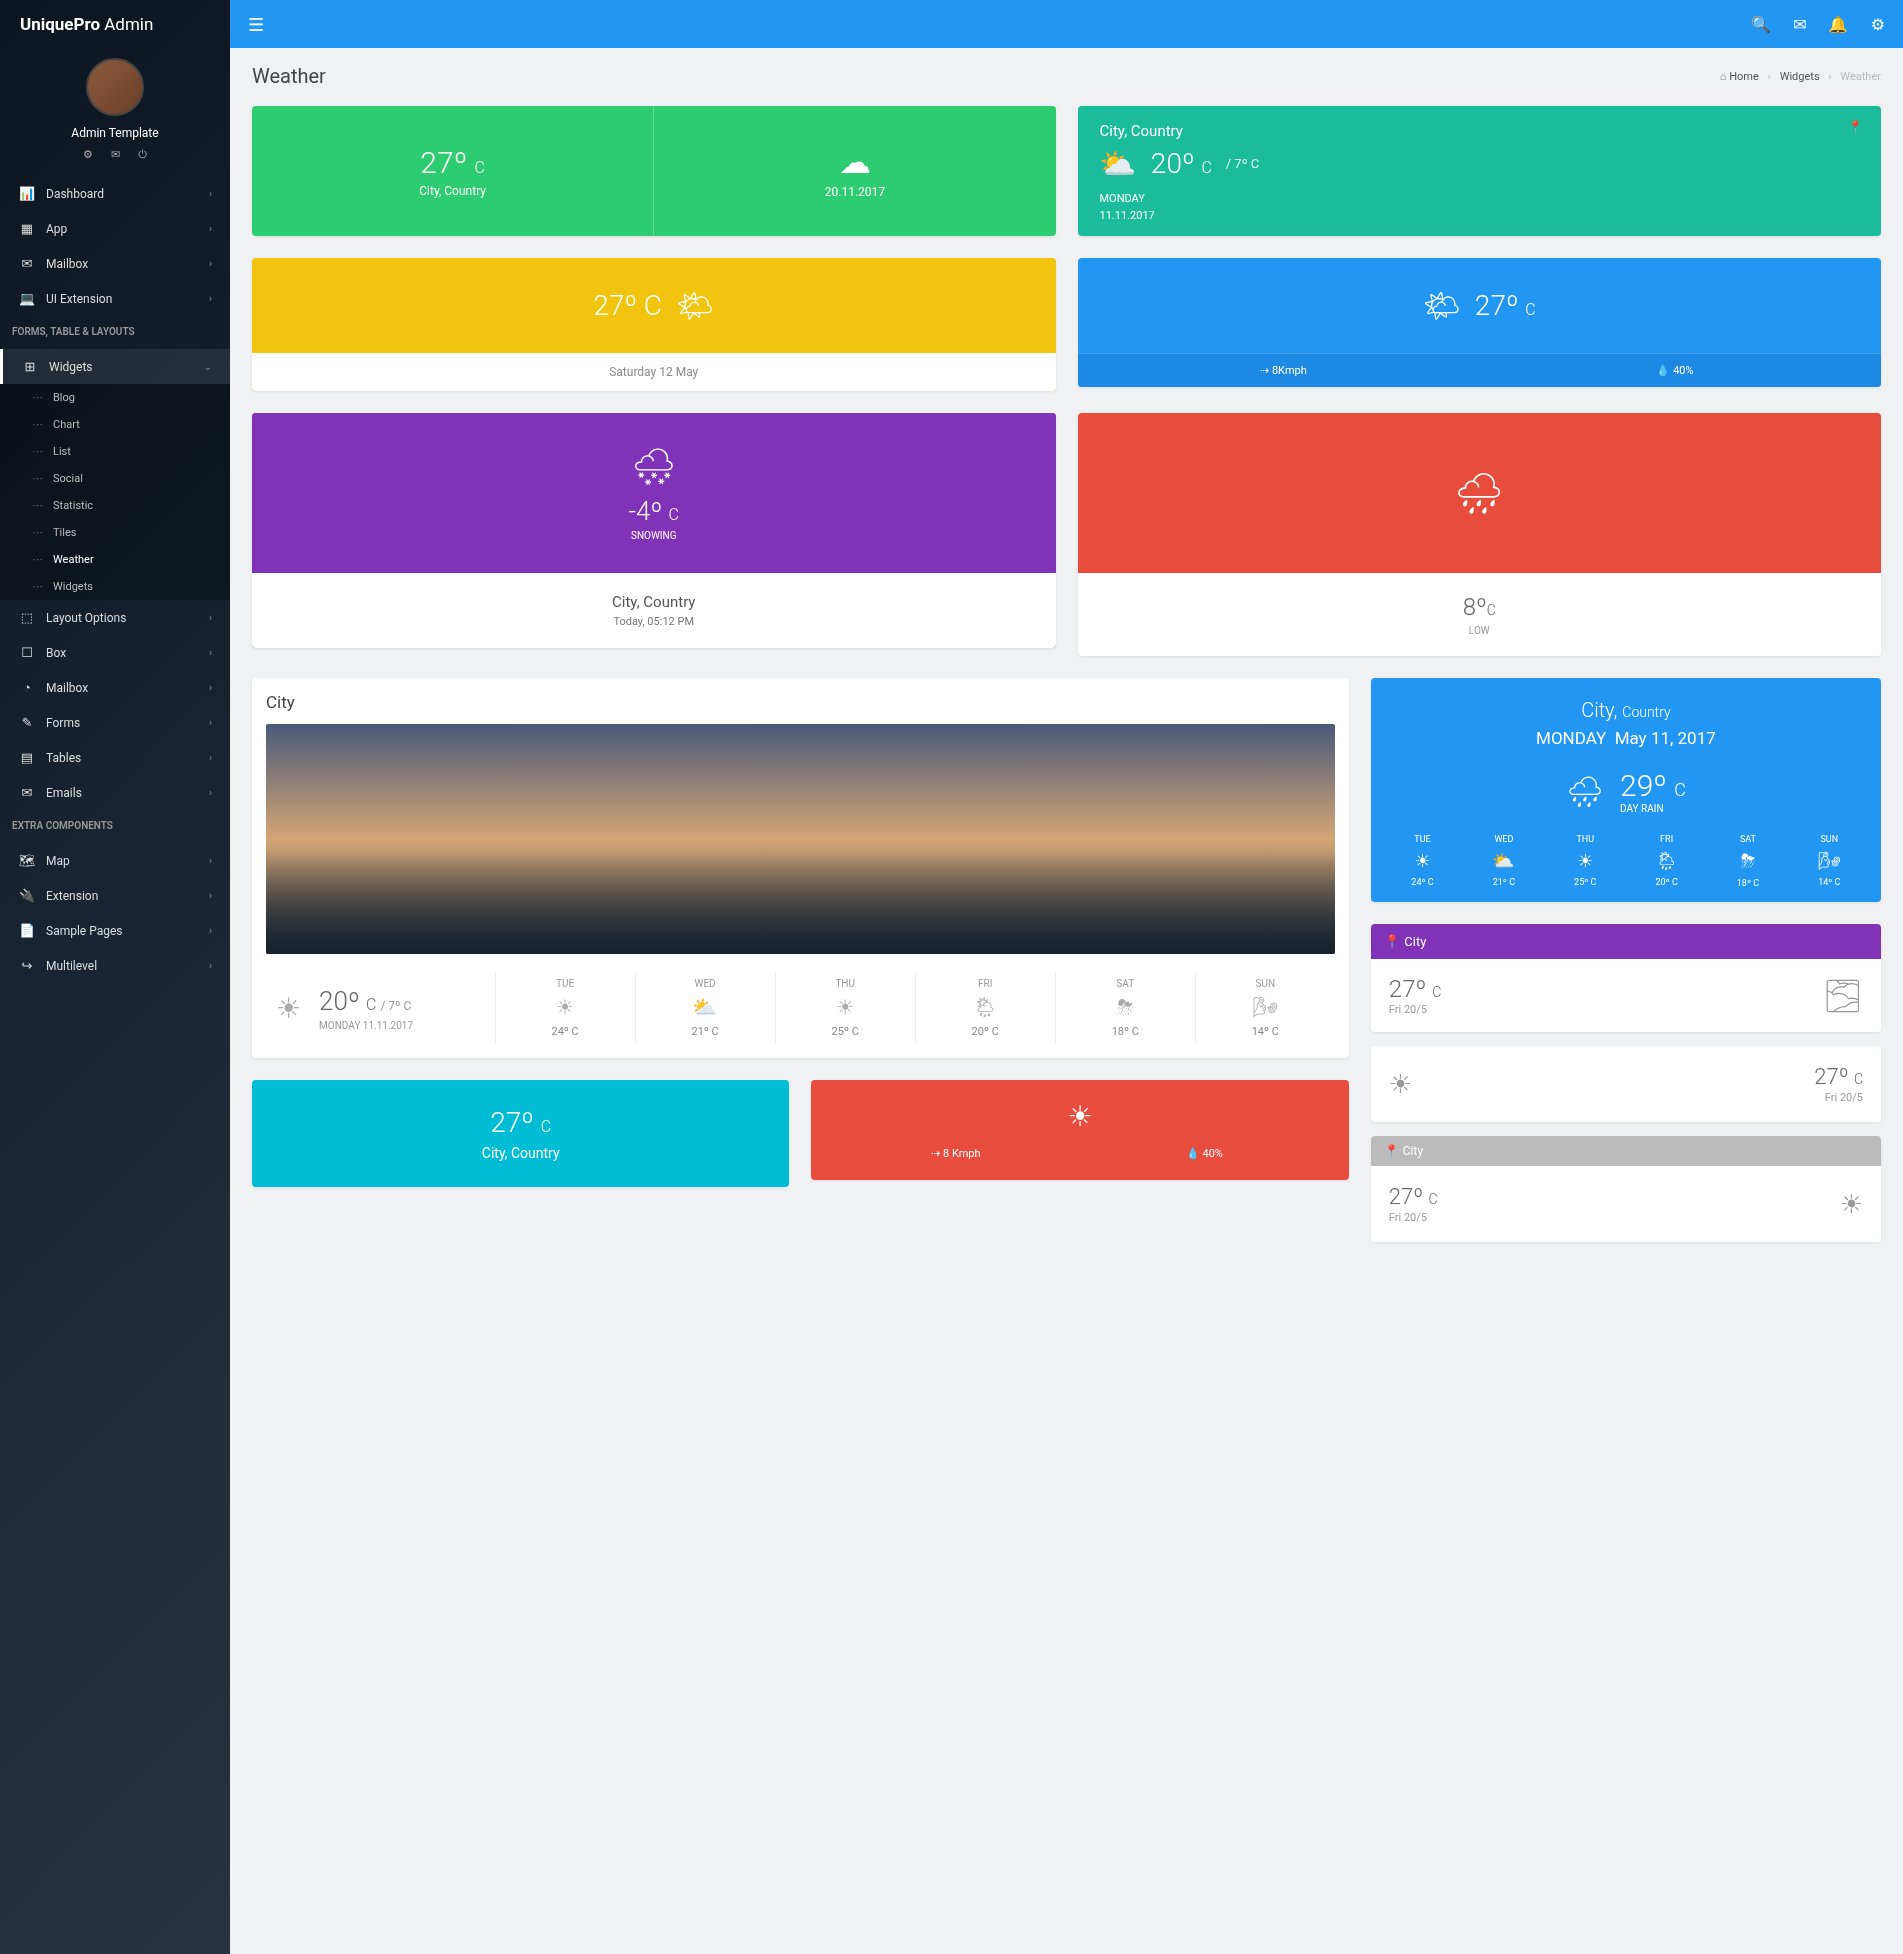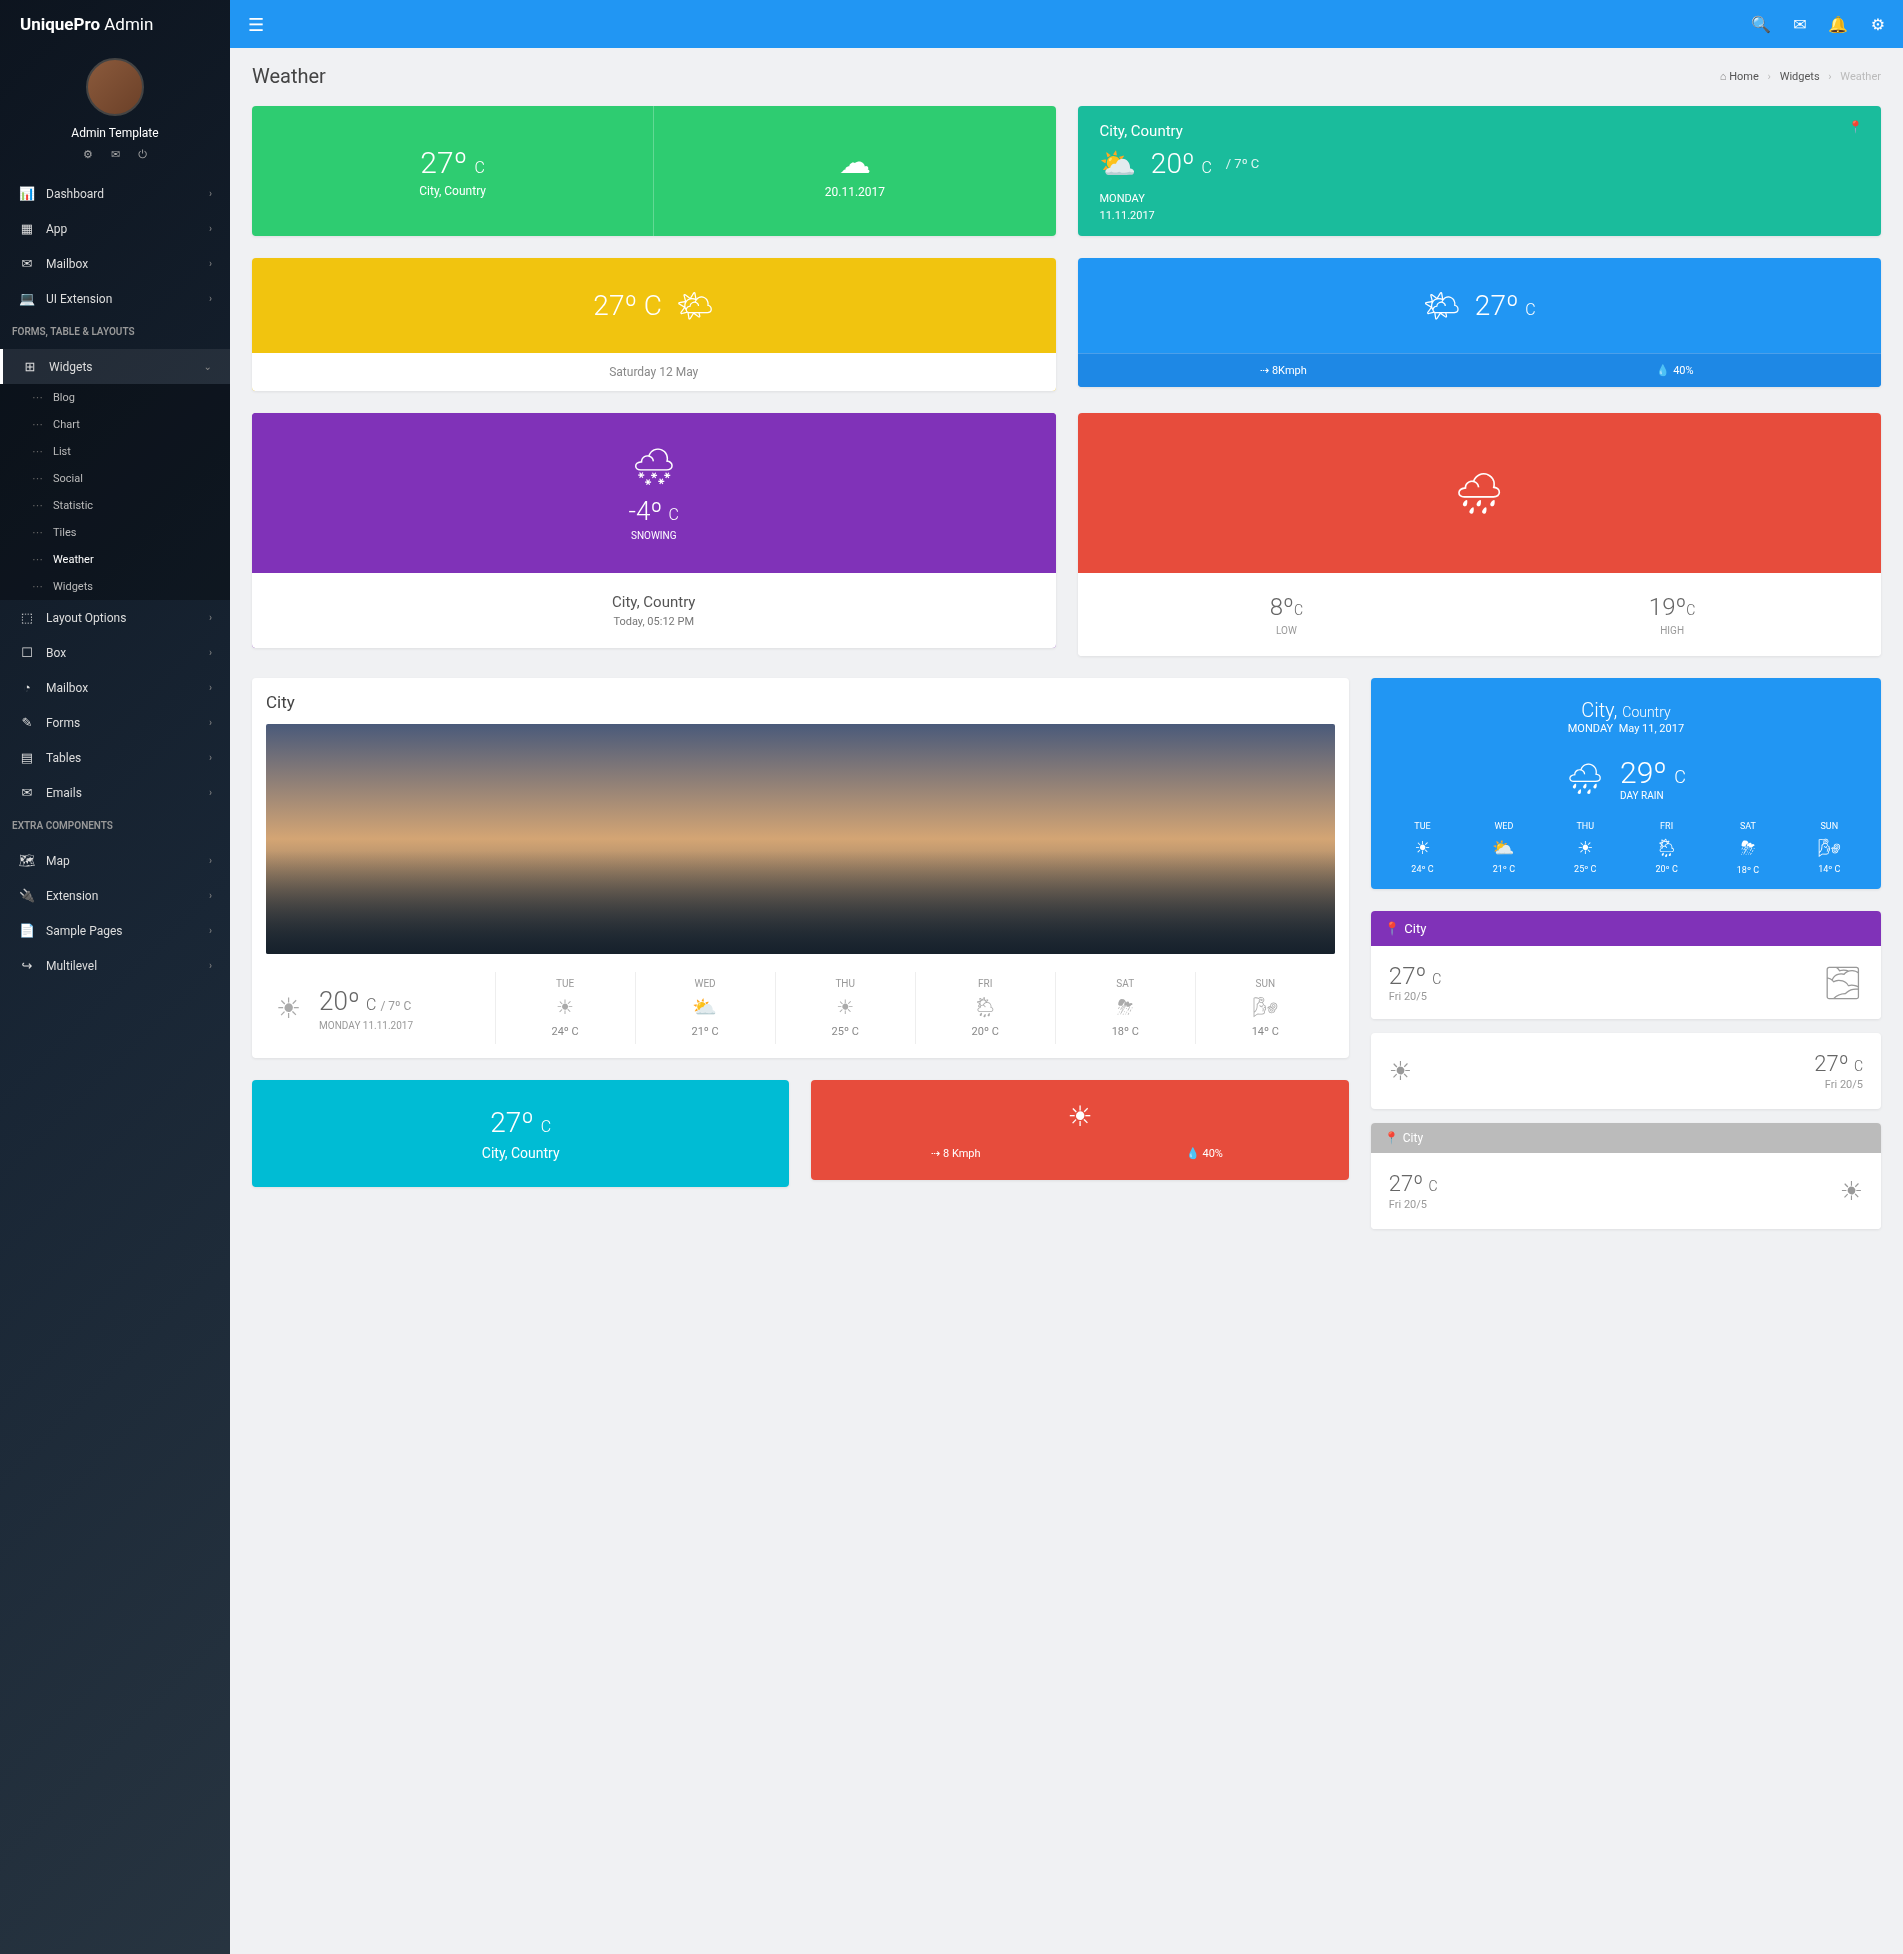--- a/index.html
+++ b/index.html
@@ -93,21 +93,21 @@
 .w7 .today .min{font-size:12px;color:#999}
 .w7 .today .date{font-size:10px;color:#999;margin-top:4px}
 .w7 .day{flex:1;text-align:center;border-left:1px solid #eee;padding:6px 0}
 .w7 .day .dn{font-size:10px;color:#999}
 .w7 .day .di{font-size:20px;color:#aaa;margin:6px 0}
 .w7 .day .dt{font-size:11px;color:#888}
 
 .w8{background:#2196f3;color:#fff;padding:20px 14px 14px;text-align:center}
 .w8 .loc{font-size:20px;font-weight:300}
 .w8 .loc small{font-size:14px}
-.w8 .date{font-size:11px;}
+.w8 .date{font-size:17px;margin-top:6px}
 .w8 .cur{display:flex;align-items:center;justify-content:center;gap:16px;margin:20px 0}
 .w8 .cur .i{font-size:30px}
 .w8 .cur .t{font-size:30px;font-weight:300}
 .w8 .cur .c{font-size:10px;text-align:left}
 .w8 .days{display:flex;gap:6px;margin-top:16px}
 .w8 .days>div{flex:1;font-size:9px}
 .w8 .days .dn{margin-bottom:6px}
 .w8 .days .di{font-size:18px;margin:4px 0}
 .w8 .days .dt{margin-top:6px}
 
@@ -343,24 +343,20 @@
           </div>
       <div class="col">
             <div class="card w6">
         <div class="top">
                 <span>🌧</span>
               </div>
         <div class="bot">
           <div>
                   <div class="v"><span>8º</span><span style="font-size:14px">C</span></div>
                   <div class="l">LOW</div>
-                </div>
-          <div>
-                  <div class="v"><span>19º</span><span style="font-size:14px">C</span></div>
-                  <div class="l">HIGH</div>
                 </div>
         </div>
       </div>
           </div>
     </div>
 
     <div class="row">
       <div style="flex:2.15">
         <div class="card w7">
           <div class="title">City</div>

